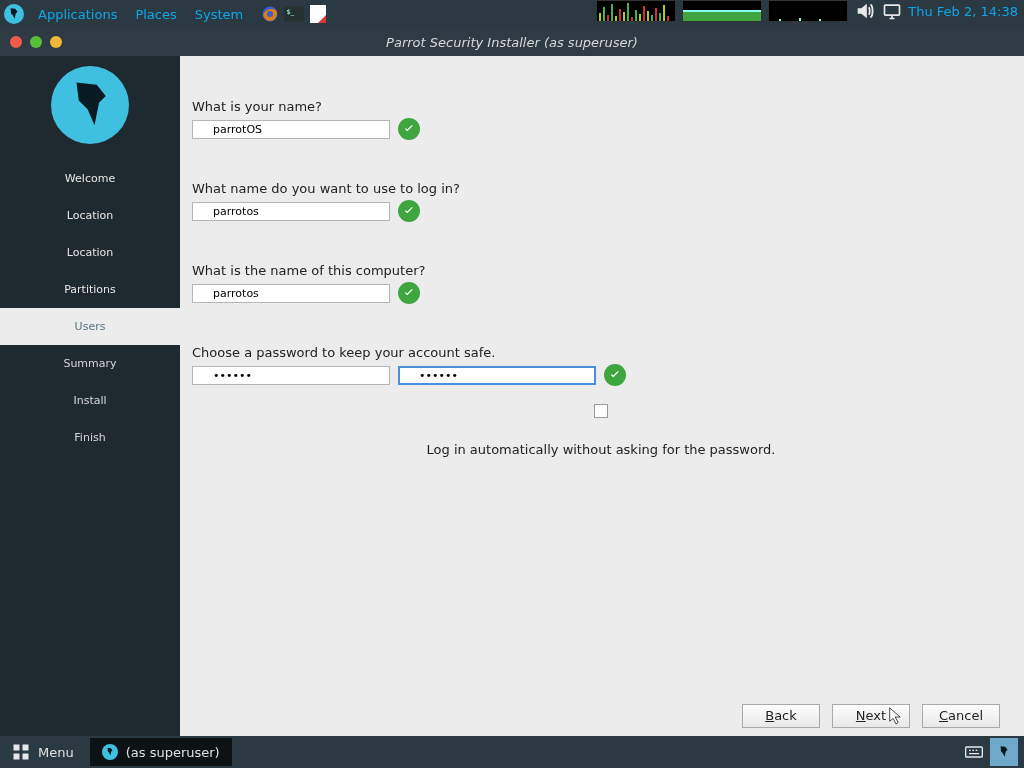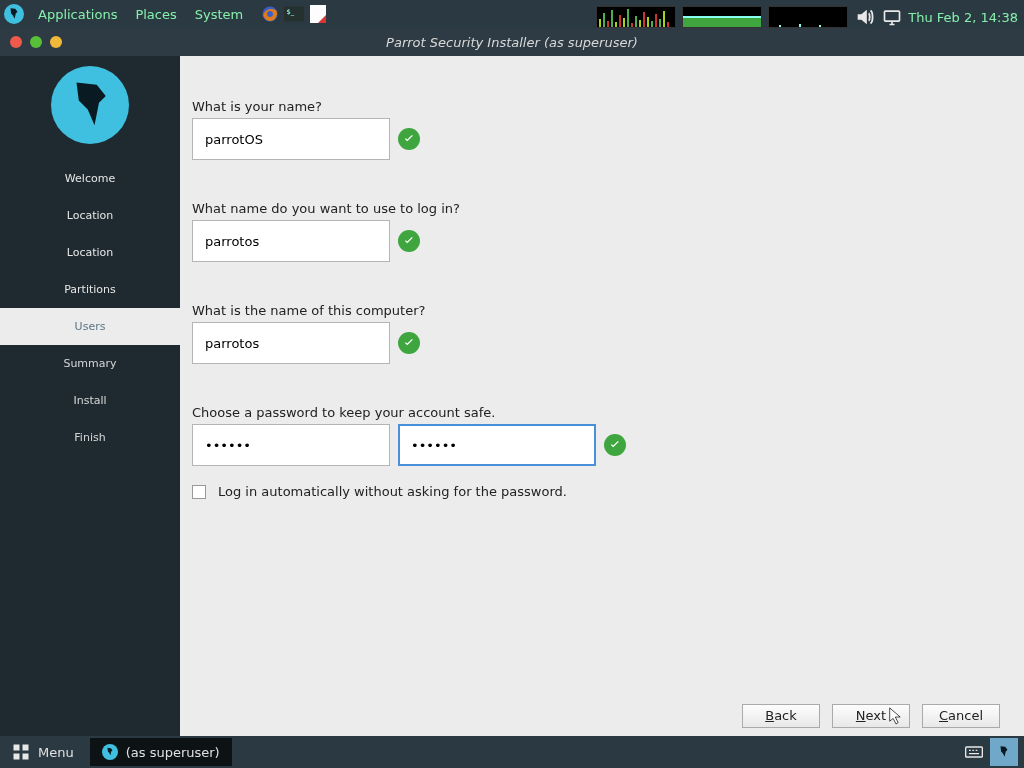--- a/index.html
+++ b/index.html
@@ -1,18 +1,18 @@
 <!DOCTYPE html>
 <html><head>
 <meta charset="utf-8">
 <style>
   * { box-sizing: border-box; margin: 0; padding: 0; }
   html, body { width: 1024px; height: 768px; overflow: hidden; font-family: "DejaVu Sans", "Liberation Sans", sans-serif; background: #000; }
   
-  .os-panel { position: absolute; top: 0; left: 0; right: 0; height: 28px; background: #2b3a42; color: #86efac; display: flex; align-items: flex-end; font-size: 13px; }
+  .os-panel { position: absolute; top: 0; left: 0; right: 0; height: 28px; background: #2b3a42; color: #0ea5e9; display: flex; align-items: flex-start; font-size: 13px; }
   .os-panel .left { display: flex; align-items: center; gap: 2px; padding-left: 4px; }
   .os-panel .parrot-badge { width: 20px; height: 20px; border-radius: 50%; background: #3fc0e0; display: flex; align-items: center; justify-content: center; margin-right: 4px; }
   .os-panel .parrot-badge svg { width: 14px; height: 14px; }
   .os-panel .menu-item { padding: 0 8px; height: 28px; display: flex; align-items: center; cursor: default; }
   .os-panel .app-icons { display: flex; align-items: center; gap: 2px; margin-left: 6px; }
   .os-panel .ai { width: 22px; height: 22px; display: flex; align-items: center; justify-content: center; }
   .os-panel .spacer { flex: 1; }
   .os-panel .right { display: flex; align-items: center; gap: 6px; padding-right: 6px; padding-left: 9px; }
   .sysmon { display: flex; gap: 6px; }
   .mon { width: 80px; height: 22px; background: #000; border: 1px solid #333; position: relative; overflow: hidden; }
@@ -35,25 +35,25 @@
   .sidebar { width: 180px; background: #1f2a30; color: #e6e6e6; display: flex; flex-direction: column; align-items: center; padding-top: 10px; }
   .sidebar .logo { width: 78px; height: 78px; border-radius: 50%; background: #3fc0e0; display: flex; align-items: center; justify-content: center; margin-bottom: 16px; }
   .sidebar .step { width: 100%; height: 37px; display: flex; align-items: center; justify-content: center; font-size: 11px; cursor: default; }
   .sidebar .step.active { background: #ececec; color: #5a7585; }
   .sidebar .below { opacity: 0.9; }
   
   .form-area { flex: 1; background: #ececec; padding: 12px 14px 0 12px; display: flex; flex-direction: column; font-size: 13px; color: #222; position: relative; }
   .field-block { margin-bottom: 10px; }
   .field-label { display: block; margin-bottom: 4px; margin-top: 31px; }
   .row { display: flex; align-items: center; gap: 8px; }
-  .txt { width: 198px; height: 42px; border: 1px solid #b5b5b5; background: #fff; padding: 0 12px; font-size: 13px; font-family: inherit; }
+  .txt { width: 198px; height: 19px; border: 1px solid #b5b5b5; background: #fff; padding: 0 20px; font-size: 11px; font-family: inherit; }
   .check-ico { width: 22px; height: 22px; border-radius: 50%; background: #3fa63f; display: flex; align-items: center; justify-content: center; }
   .check-ico svg { width: 14px; height: 14px; }
   .pw-row .txt { width: 198px; }
-  .cb-row { margin-top: 8px; display: flex; align-items: center; gap: 12px; }
+  .cb-row { margin-top: 8px; display: flex; align-items: center; gap: 24px; flex-direction: column; }
   .cb { width: 14px; height: 14px; border: 1px solid #999; background: #fff; }
   
   .footer { height: 42px; display: flex; align-items: center; justify-content: flex-end; gap: 12px; padding: 0 10px; background: #ececec; border-top: 1px solid #ececec; }
   .btn { min-width: 78px; height: 24px; border: 1px solid #aaa; background: linear-gradient(#fdfdfd,#e8e8e8); font-size: 13px; cursor: default; display: flex; align-items: center; justify-content: center; color: #222; }
   .btn .ul { text-decoration: underline; }
   
   .cursor { position: absolute; width: 14px; height: 20px; pointer-events:none; }
   
   .os-panel-bottom { position: absolute; left: 0; right: 0; bottom: 0; height: 32px; background: #2b3a42; color: #e0e0e0; display: flex; align-items: center; font-size: 13px; }
   .pb-menu { display: flex; align-items: center; gap: 8px; padding: 0 12px; height: 100%; }

